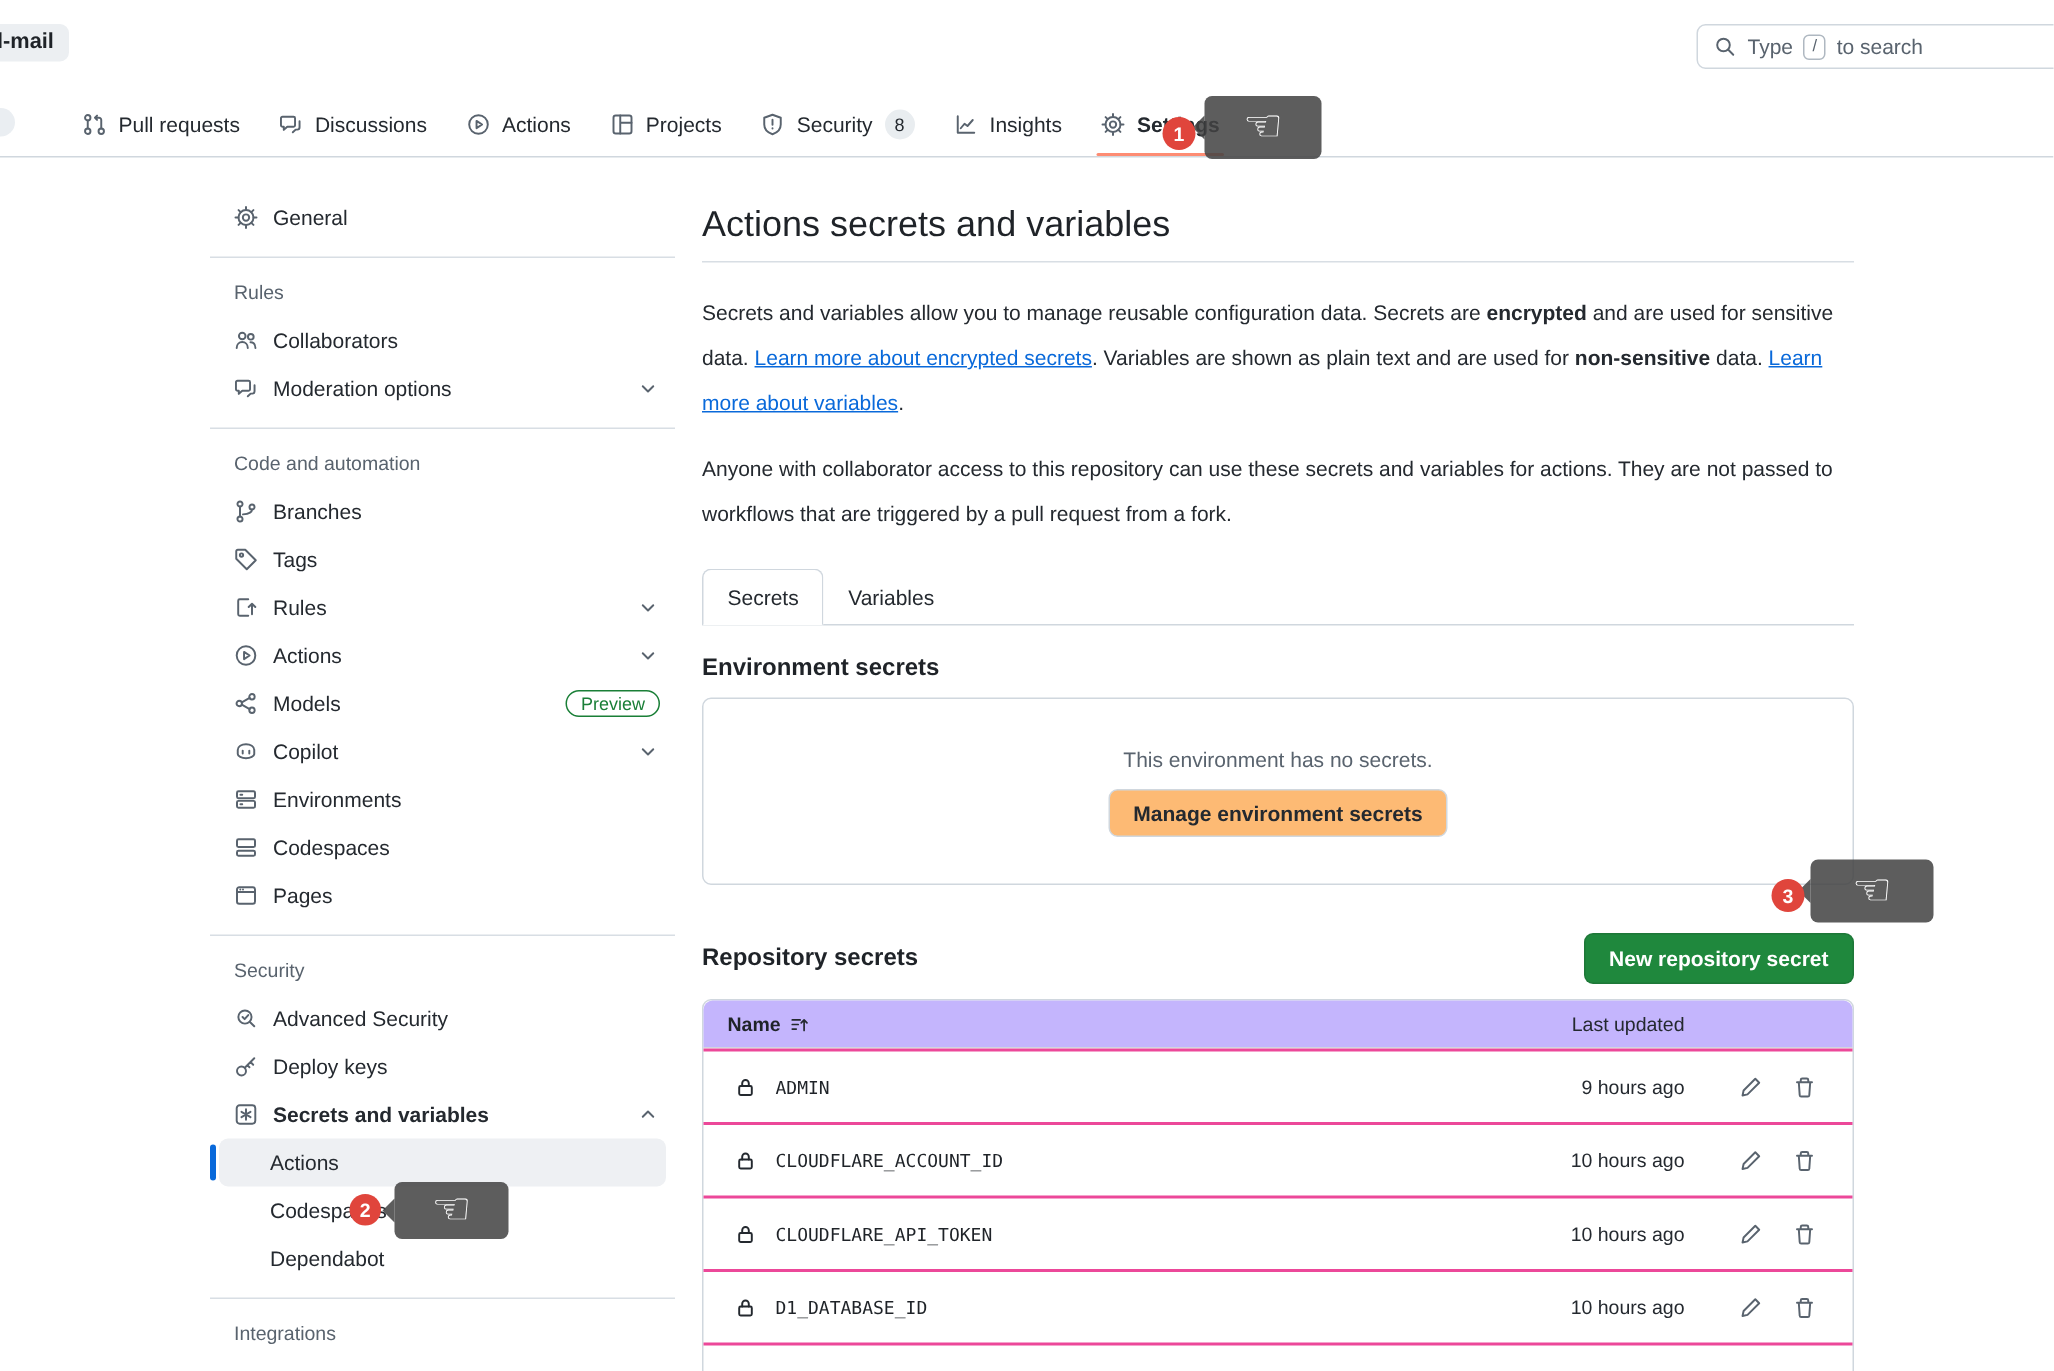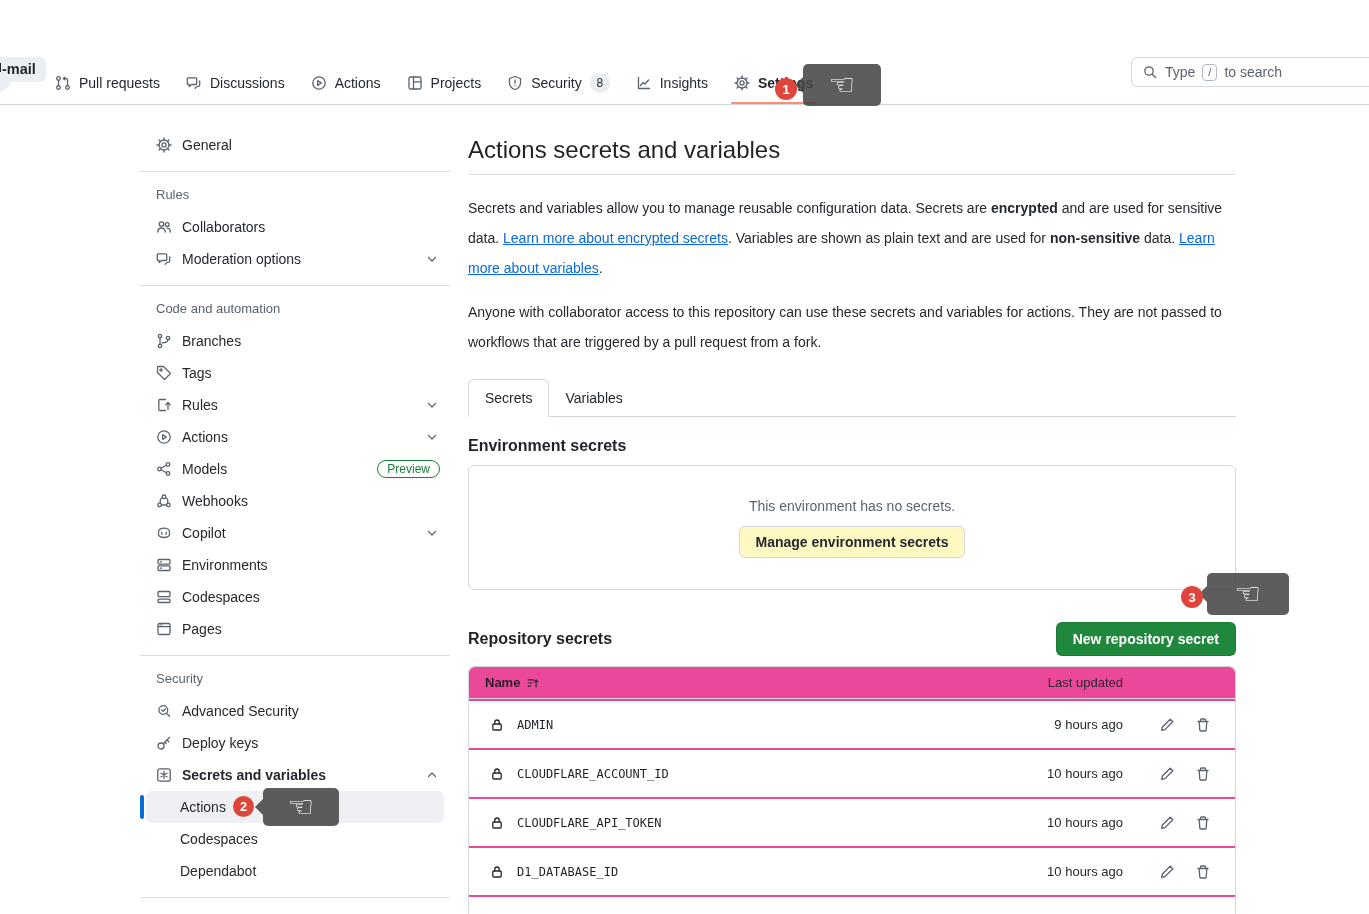--- a/index.html
+++ b/index.html
@@ -9,21 +9,21 @@
     overflow: hidden;
     background: #ffffff;
     font-family: "Liberation Sans", sans-serif;
     color: #1f2328;
     -webkit-font-smoothing: antialiased;
   }
   svg.icon { width:16px; height:16px; fill:none; stroke:currentColor; stroke-width:1.3;
              stroke-linecap:round; stroke-linejoin:round; flex:none; display:block; }
 
   
-  .topbar { position:absolute; top:0; left:0; width:100%; height:62px; background:#fff;margin-top:41px; }
+  .topbar { position:absolute; top:0; left:0; width:100%; height:62px; background:#fff; }
   .repo-chip { position:absolute; left:-16px; top:16px; background:#eceff2; border-radius:6px;
                padding:4px 10px 5px 14px; font-size:14.5px; font-weight:600; color:#1f2328; }
   .search-box { position:absolute; left:1131px; top:16px; width:260px; height:30px;
                 border:1px solid #d0d7de; border-radius:6px; background:#fff;
                 display:flex; align-items:center; gap:7px; padding:0 10px; color:#59636e; font-size:14px; }
   .key-hint { border:1px solid #afb8c1; border-radius:4px; font-size:11px; line-height:15px;
               padding:0 5px; color:#59636e; }
 
   
   .tabnav { position:absolute; top:62px; left:0; width:100%; height:43px;
@@ -65,30 +65,30 @@
   .link { color:#0969da; text-decoration:underline; cursor:pointer; }
   .seg-tabs { display:flex; margin-top:22px; border-bottom:1px solid #d0d7de; height:38px; }
   .seg-tab { display:flex; align-items:center; padding:0 16px; font-size:14px; color:#24292f; cursor:pointer; }
   .seg-tab.active { border:1px solid #d0d7de; border-bottom:1px solid #fff; margin-bottom:-1px;
                     border-radius:6px 6px 0 0; background:#fff; }
   .sec-heading { font-size:16px; font-weight:600; margin-top:20px; }
   .empty-box { margin-top:10px; height:125px; border:1px solid #d0d7de; border-radius:6px;
                display:flex; flex-direction:column; align-items:center; justify-content:center; gap:12px; }
   .empty-text { font-size:14px; color:#59636e; }
   .btn { display:inline-flex; align-items:center; justify-content:center; height:32px; padding:0 16px;
-         font-size:14px; font-weight:600; color:#24292f; background:#fef9c3;
+         font-size:14px; font-weight:600; color:#24292f; background:#fdba74;
          border:1px solid #d0d7de; border-radius:6px; cursor:pointer; }
   .repo-header { margin-top:32px; display:flex; align-items:center; justify-content:space-between; }
   .btn-green { height:34px; padding:0 16px; display:inline-flex; align-items:center; justify-content:center;
                background:#1f883d; color:#fff; font-size:14px; font-weight:600;
                border:1px solid rgba(27,31,36,.15); border-radius:6px; cursor:pointer; }
 
   
   .secrets-table { margin-top:10px; border:1px solid #d0d7de; border-radius:6px 6px 0 0; }
-  .t-head { height:32px; background:#ec4899; border-bottom:1px solid #d0d7de; border-radius:6px 6px 0 0;
+  .t-head { height:32px; background:#c4b5fd; border-bottom:1px solid #d0d7de; border-radius:6px 6px 0 0;
             display:flex; align-items:center; padding:0 24px 0 16px; font-size:13px;justify-content:center; }
   .t-head .name-h { font-weight:600; display:flex; align-items:center; gap:6px; flex:1; }
   .t-head .upd-h { color:#24292f; margin-right:88px; }
   .t-row { height:49px; display:flex; align-items:center; padding:0 24px 0 20px; border-top:2px solid #ec4899; }
   .t-row:first-of-type { border-top:none; }
   .t-row .secret-name { font-family:"DejaVu Sans Mono", monospace; font-size:12px; color:#1f2328;
                         margin-left:12px; flex:1; }
   .t-row .time { font-size:13px; color:#24292f; }
   .t-row .act { margin-left:36px; color:#59636e; cursor:pointer; }
   .t-row .act + .act { margin-left:20px; }
@@ -387,28 +387,20 @@
         <svg class="icon">
           <use href="#i-models"></use>
         </svg>
       </span>
     <span>Models</span>
     <span class="pill">Preview</span>
   </div>
   <div class="sb-row">
     <span>
         <svg class="icon">
-          <use href="#i-webhook"></use>
-        </svg>
-      </span>
-    <span>Webhooks</span>
-  </div>
-  <div class="sb-row">
-    <span>
-        <svg class="icon">
           <use href="#i-copilot"></use>
         </svg>
       </span>
     <span>Copilot</span>
     <span class="chev">
         <svg class="icon">
           <use href="#i-chev-down"></use>
         </svg>
       </span>
   </div>

